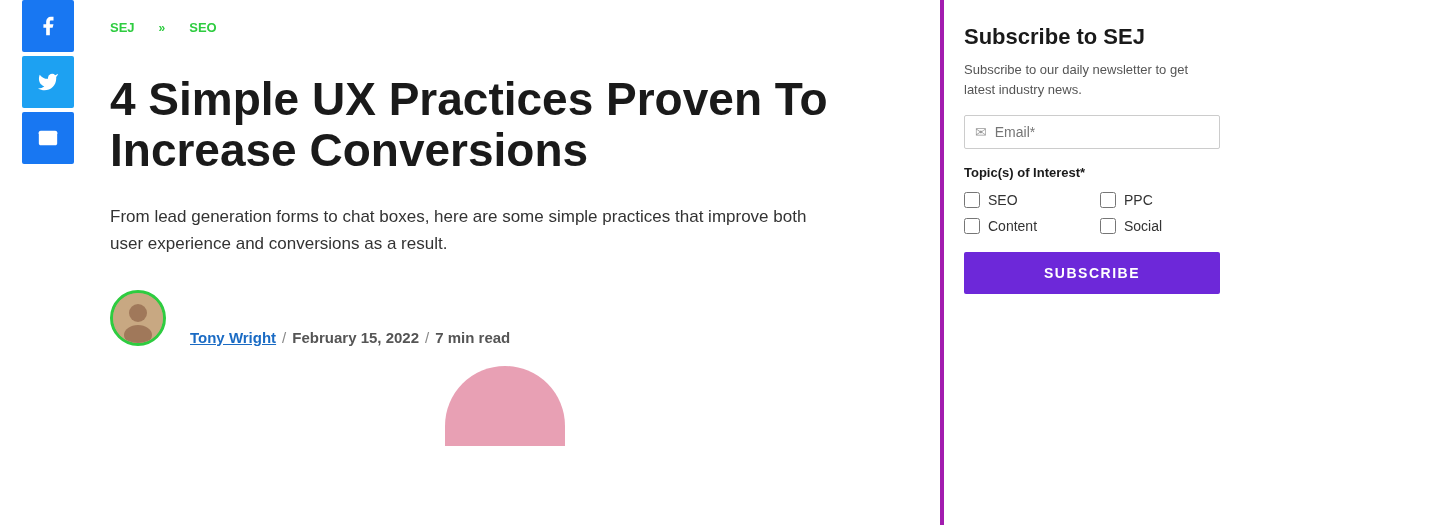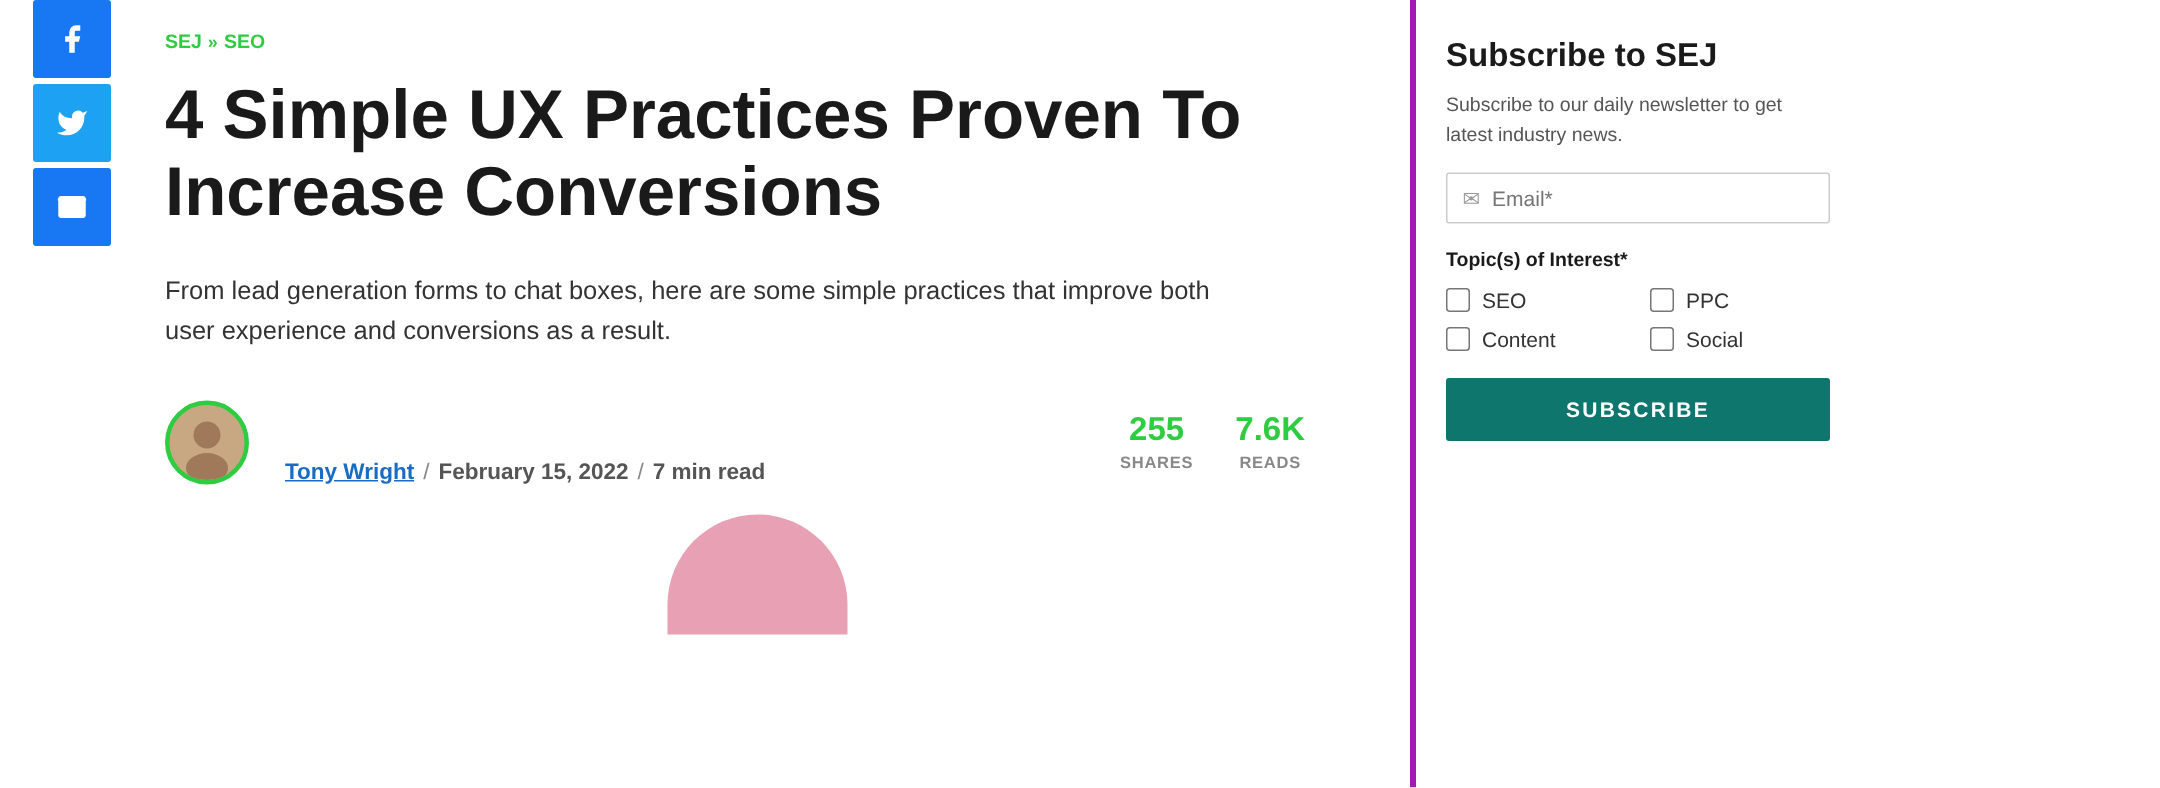--- a/index.html
+++ b/index.html
@@ -53,22 +53,22 @@
     
     .main-content {
       flex: 1;
       padding: 20px 40px 20px 30px;
       max-width: 860px;
     }
 
     .breadcrumb {
       display: flex;
       align-items: flex-end;
-      gap: 4px;
-      margin-bottom: 16px;
+      gap: 24px;
+      margin-bottom: 39px;
       font-size: 13px;
       font-weight: 600;
     }
 
     .breadcrumb-sej {
       color: #2ecc40;
       text-decoration: none;
     }
 
     .breadcrumb-arrow {
@@ -252,21 +252,21 @@
       border: 1px solid #aaa;
       border-radius: 2px;
       cursor: pointer;
       flex-shrink: 0;
       background: #fff;
     }
 
     .subscribe-btn {
       width: 100%;
       padding: 13px;
-      background: #0f766e;
+      background: #6d28d9;
       color: #fff;
       font-size: 14px;
       font-weight: 800;
       letter-spacing: 1.5px;
       border: none;
       border-radius: 2px;
       cursor: pointer;
       text-transform: uppercase;
     }
 
@@ -334,30 +334,20 @@
 
         <div class="author-info">
           <a class="author-name" href="#">Tony Wright</a>
           <span class="author-separator">/</span>
           <span class="author-meta">February 15, 2022</span>
           <span class="author-separator">/</span>
           <span class="author-meta">7 min read</span>
         </div>
       </div>
 
-      <div class="stats-right">
-        <div class="stat-item">
-          <span class="stat-number">255</span>
-          <span class="stat-label">SHARES</span>
-        </div>
-        <div class="stat-item">
-          <span class="stat-number">7.6K</span>
-          <span class="stat-label">READS</span>
-        </div>
-      </div>
     </div>
 
     <div class="article-image-hint">
       <div class="pink-shape"></div>
     </div>
 
   </div>
 
   <div class="right-sidebar">
     <h2 class="subscribe-title">Subscribe to SEJ</h2>

